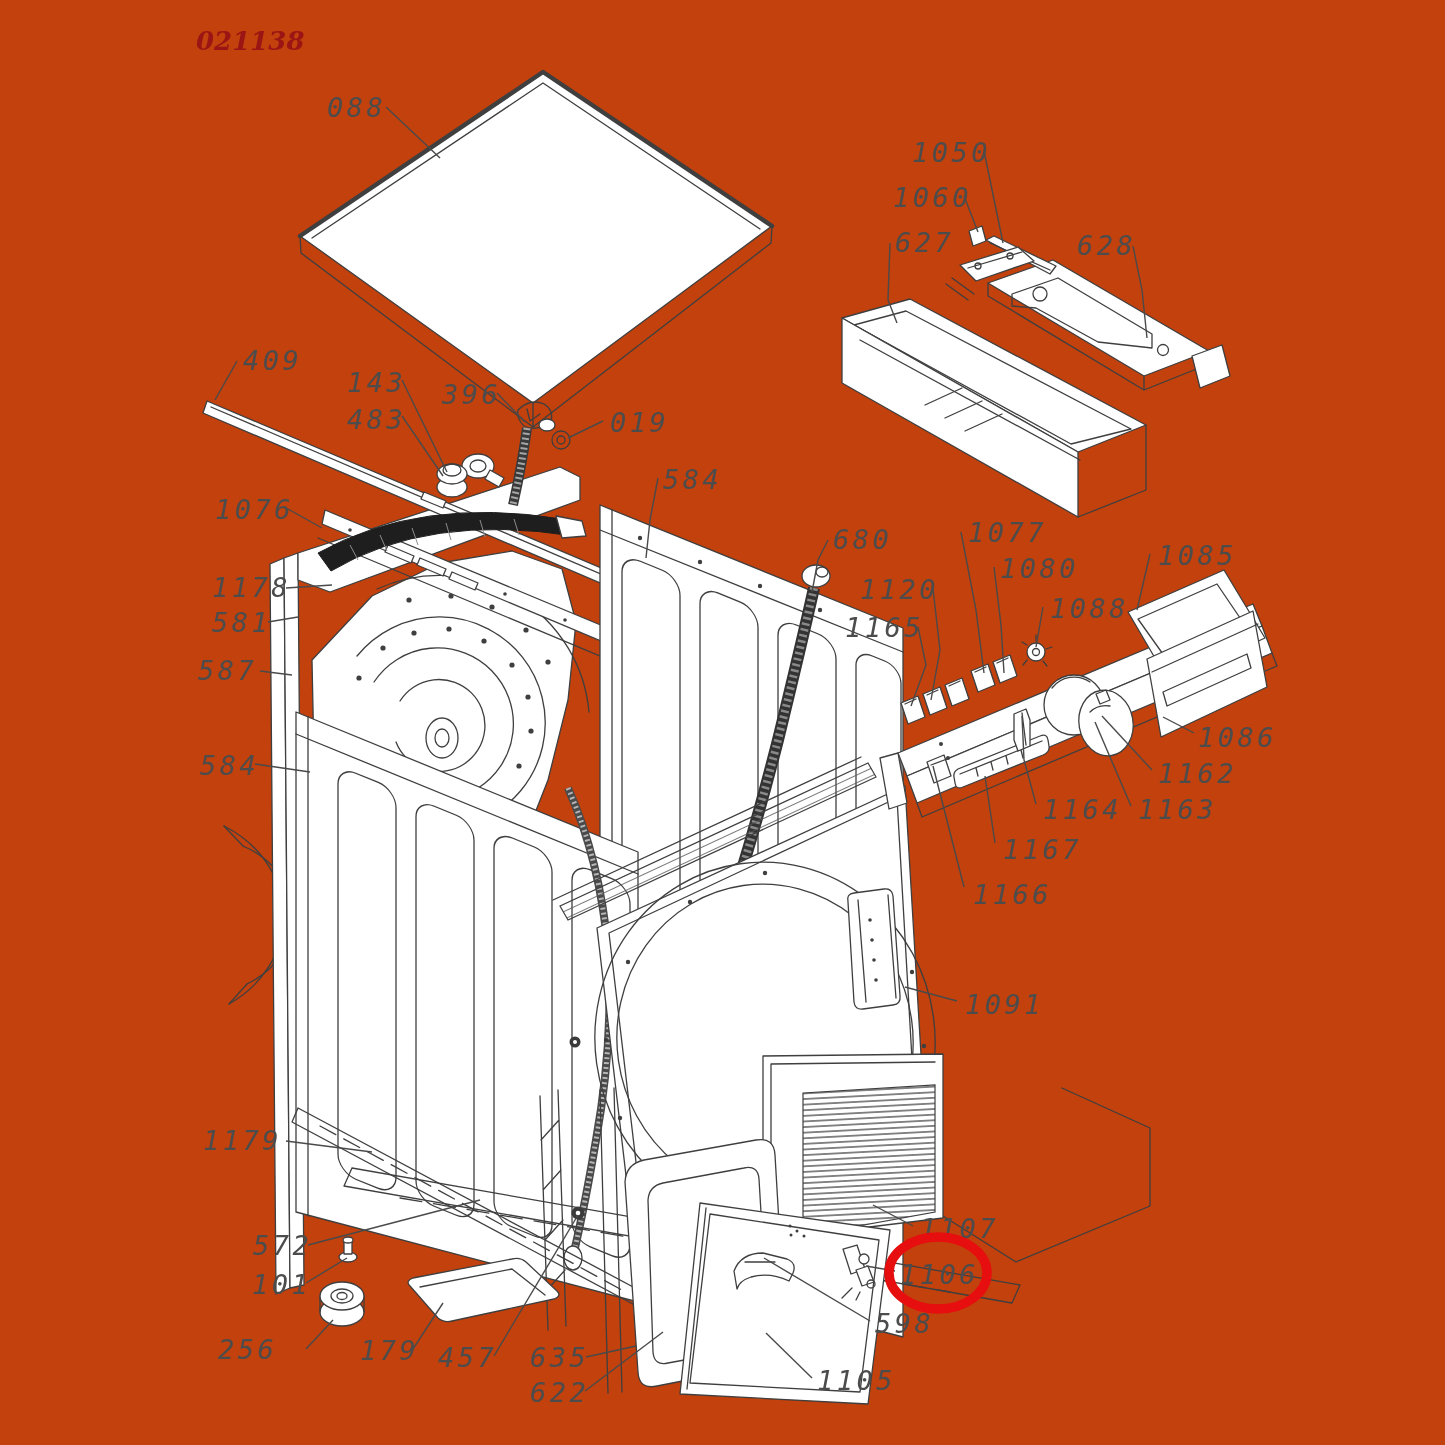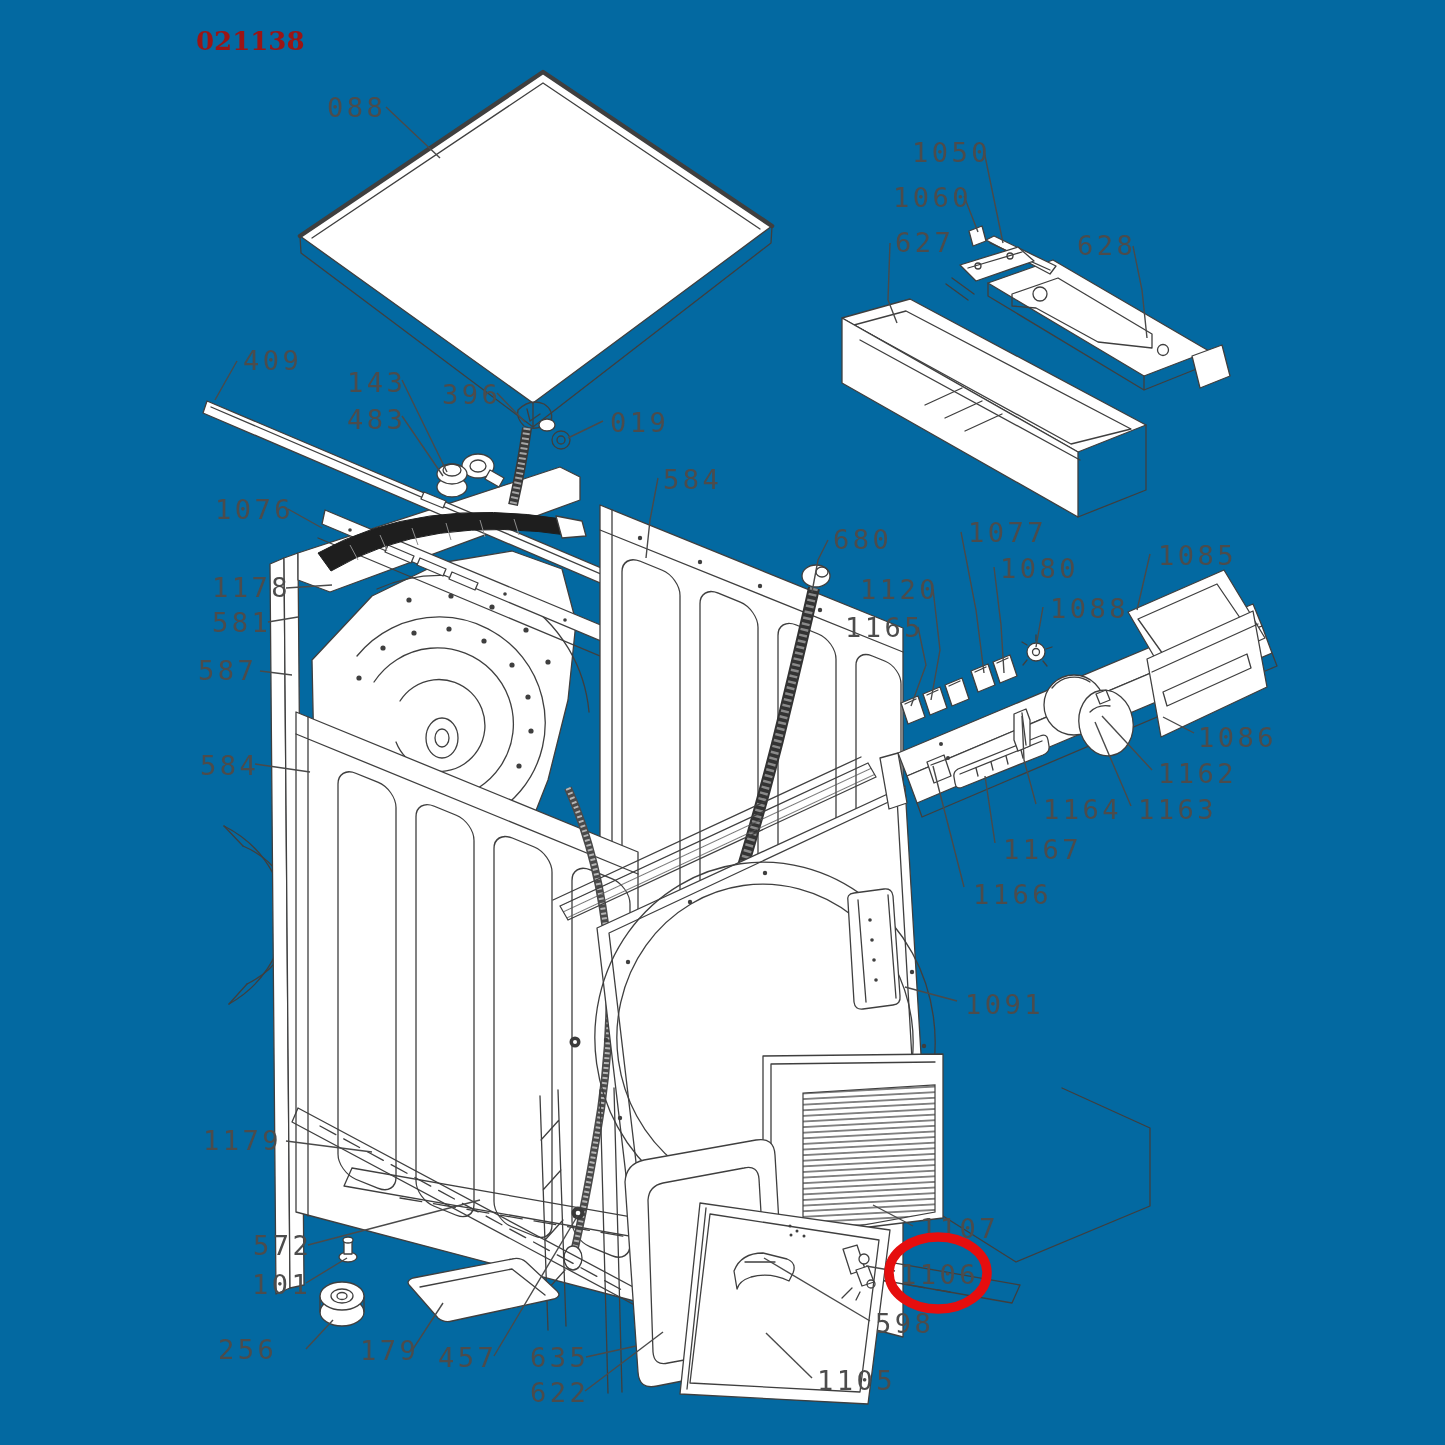--- a/index.html
+++ b/index.html
@@ -1,16 +1,16 @@
 <!DOCTYPE html>
 <html><head>
 <meta charset="utf-8">
 <style>
   html,body{margin:0;padding:0;background:#ffffff;}
-  .stage{position:relative;width:1445px;height:1445px;background:#0369a1;overflow:hidden;}
+  .stage{position:relative;width:1445px;height:1445px;background:#c2410c;overflow:hidden;font-style:italic;}
   svg{display:block;}
   .ln{fill:none;stroke:#3f3f3f;stroke-width:1.3;stroke-linejoin:round;stroke-linecap:round;}
   .lnf{fill:#ffffff;stroke:#3f3f3f;stroke-width:1.3;stroke-linejoin:round;stroke-linecap:round;}
   .thick{stroke-width:4.5;}
   .dark{fill:#1e1e1e;stroke:#1e1e1e;stroke-width:1;}
   .dot{fill:#3f3f3f;stroke:none;}
   .dash{stroke-dasharray:22 12;}
   #labels-layer text{font-family:"DejaVu Sans Mono",monospace;font-size:27px;letter-spacing:3.5px;}
   .docnum{font-family:"DejaVu Serif",serif;font-weight:bold;font-size:26px;}
 </style>

